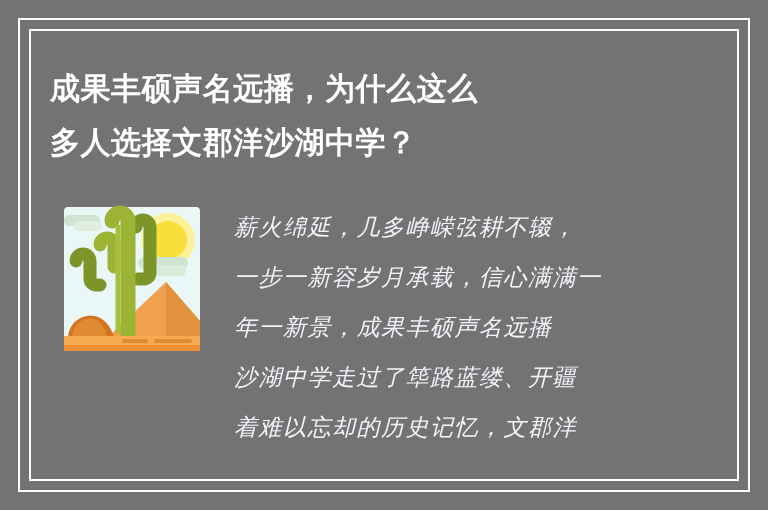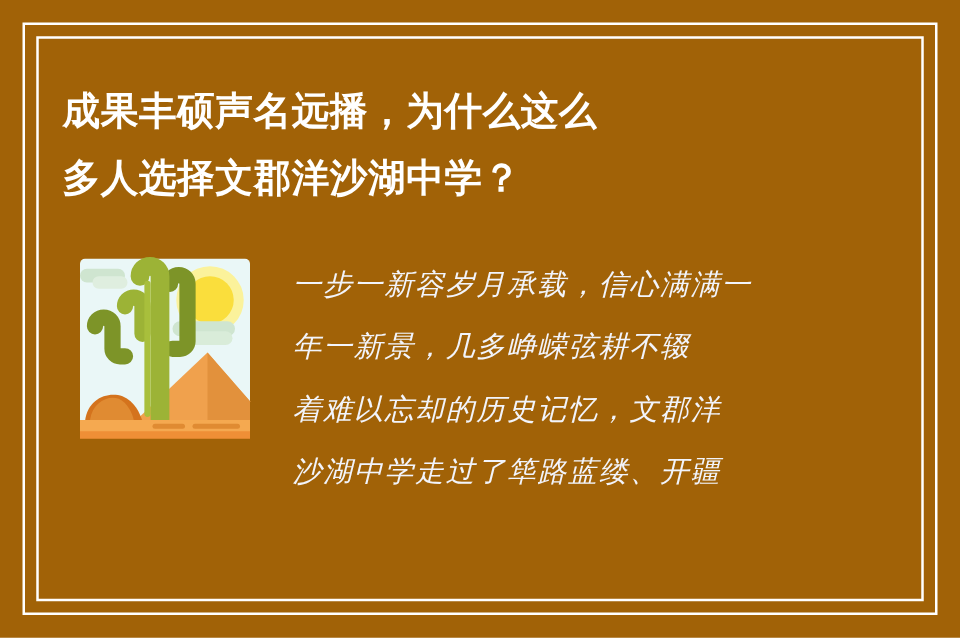--- a/index.html
+++ b/index.html
@@ -11,21 +11,21 @@
     width: 768px;
     height: 510px;
     overflow: hidden;
     font-family: "Liberation Sans", sans-serif;
   }
 
   .canvas {
     position: relative;
     width: 768px;
     height: 510px;
-    background: #a16207;
+    background: #737373;
     overflow: hidden;
   }
 
   
   .frame-outer {
     position: absolute;
     left: 18px;
     top: 18px;
     right: 18px;
     bottom: 18px;
@@ -150,20 +150,21 @@
         <path d="M10 131 C12 117 24 111 33 114 C40 117 44 126 45 131 Z" fill="#e08b32"></path>
 
         <rect x="2" y="131" width="136" height="14" fill="#f5a950"></rect>
         <rect x="2" y="140" width="136" height="6" fill="#ef8f36"></rect>
         <rect x="60" y="134" width="26" height="4" rx="2" fill="#e08b32"></rect>
         <rect x="92" y="134" width="38" height="4" rx="2" fill="#e08b32"></rect>
       </svg>
     </div>
 
     <div class="body-text">
+      <div class="body-line">薪火绵延，几多峥嵘弦耕不辍，</div>
       <div class="body-line">一步一新容岁月承载，信心满满一</div>
-      <div class="body-line">年一新景，几多峥嵘弦耕不辍</div>
+      <div class="body-line">年一新景，成果丰硕声名远播</div>
+      <div class="body-line">沙湖中学走过了筚路蓝缕、开疆</div>
       <div class="body-line">着难以忘却的历史记忆，文郡洋</div>
-      <div class="body-line">沙湖中学走过了筚路蓝缕、开疆</div>
     </div>
 
   </div>
 </div>
 
 </body></html>

